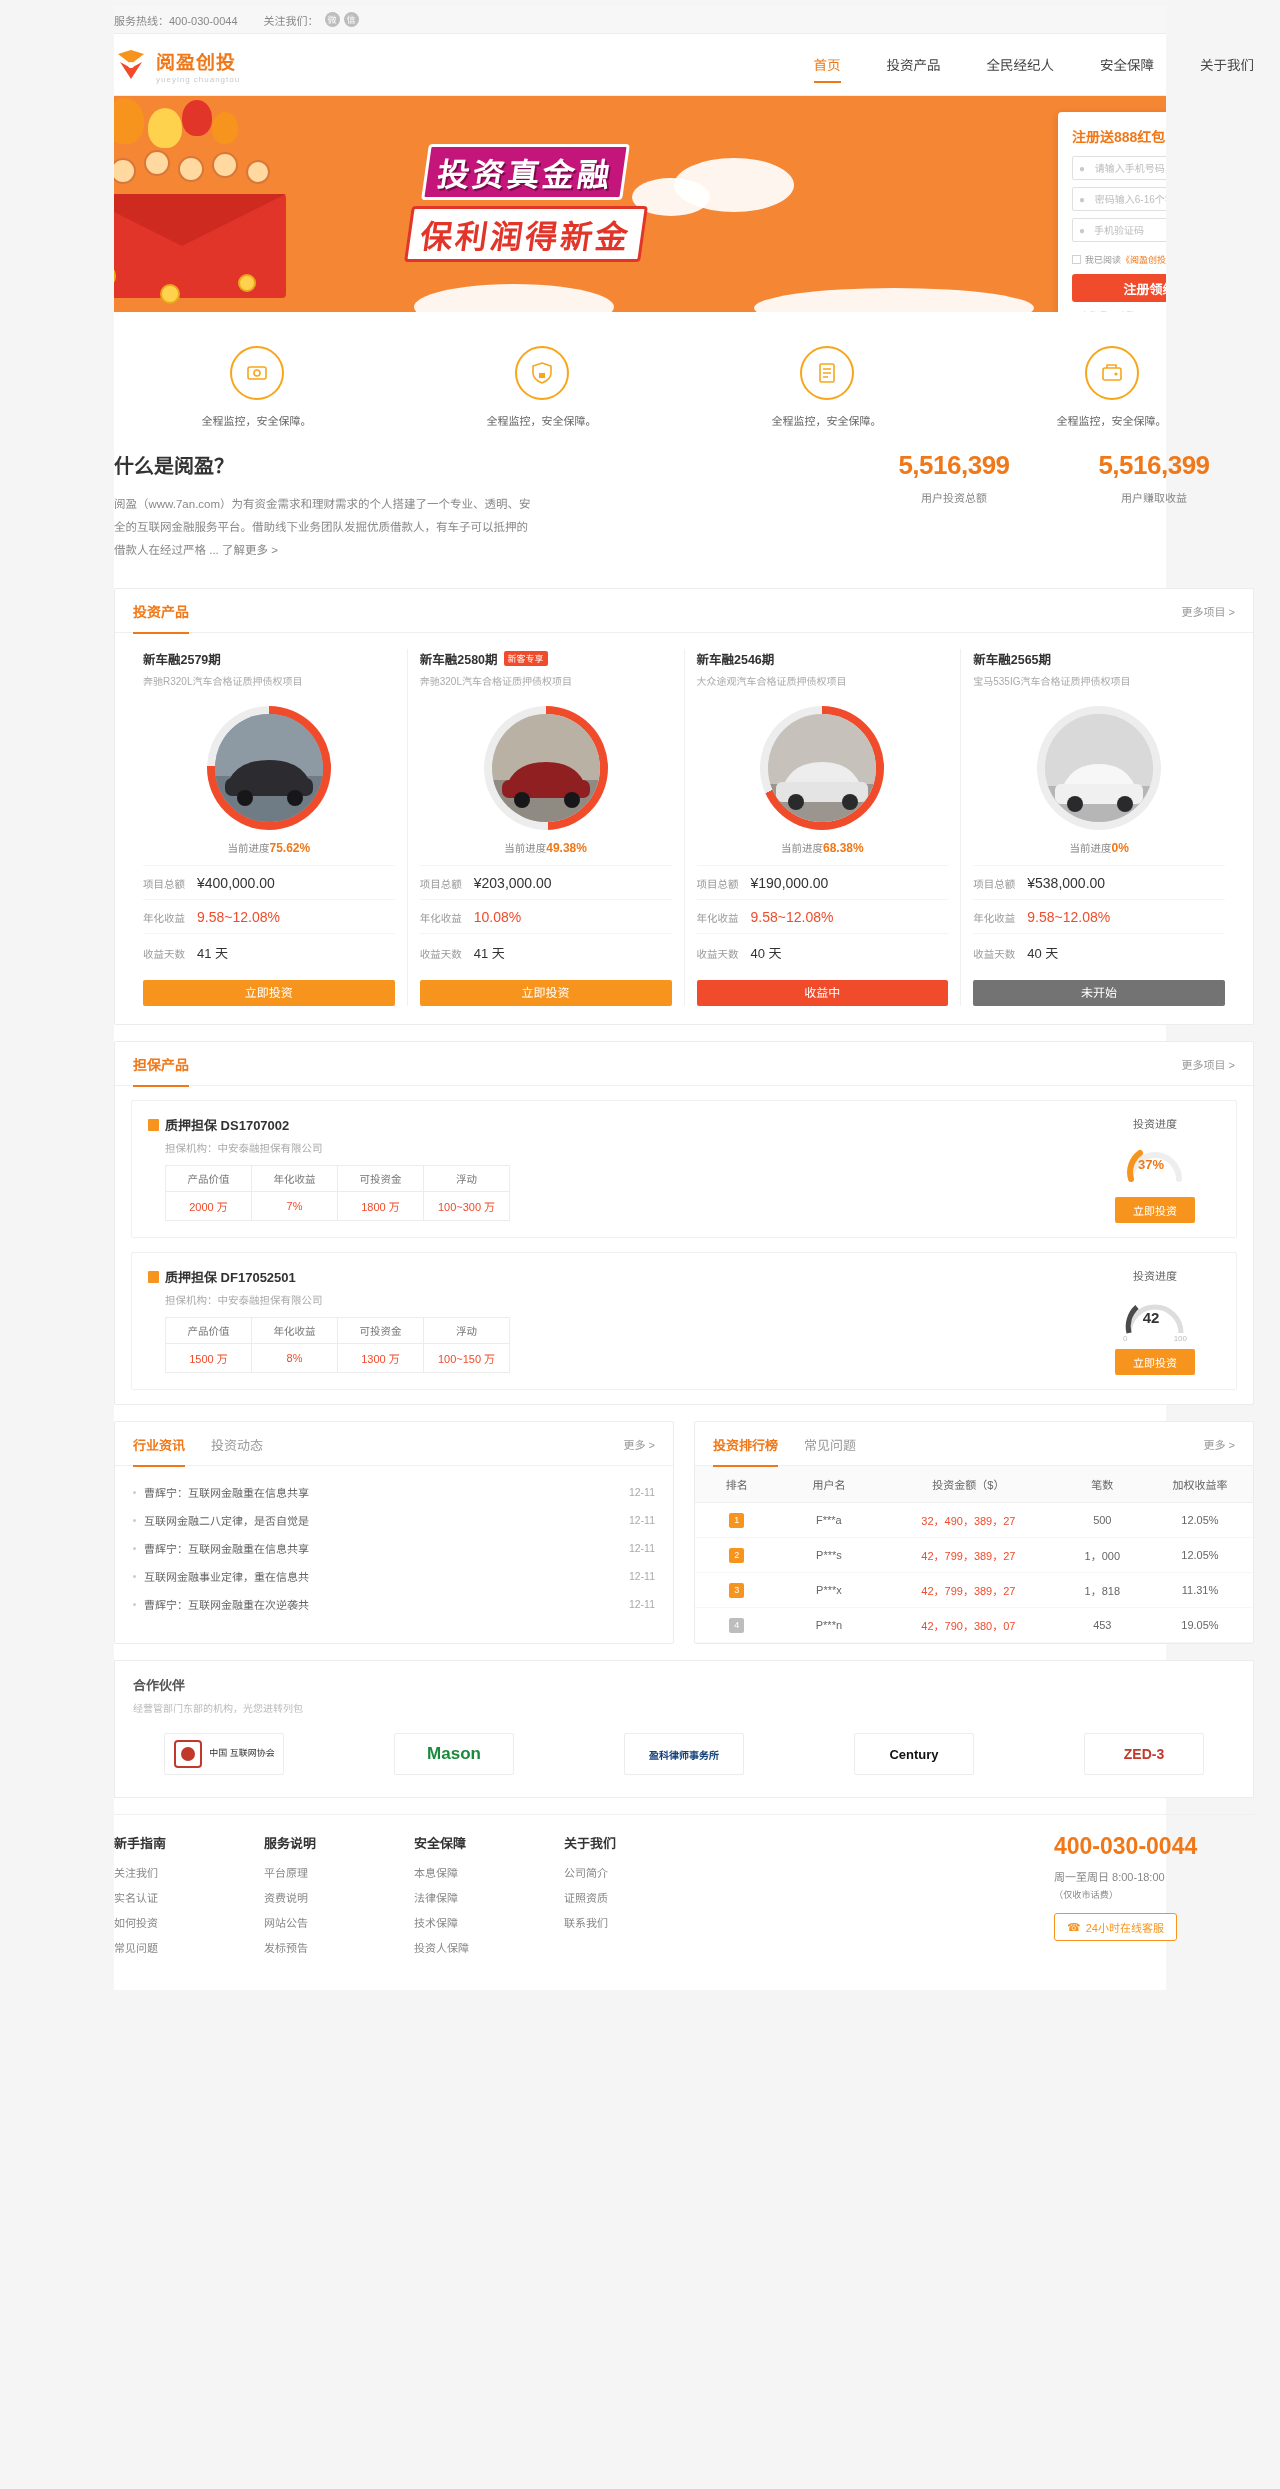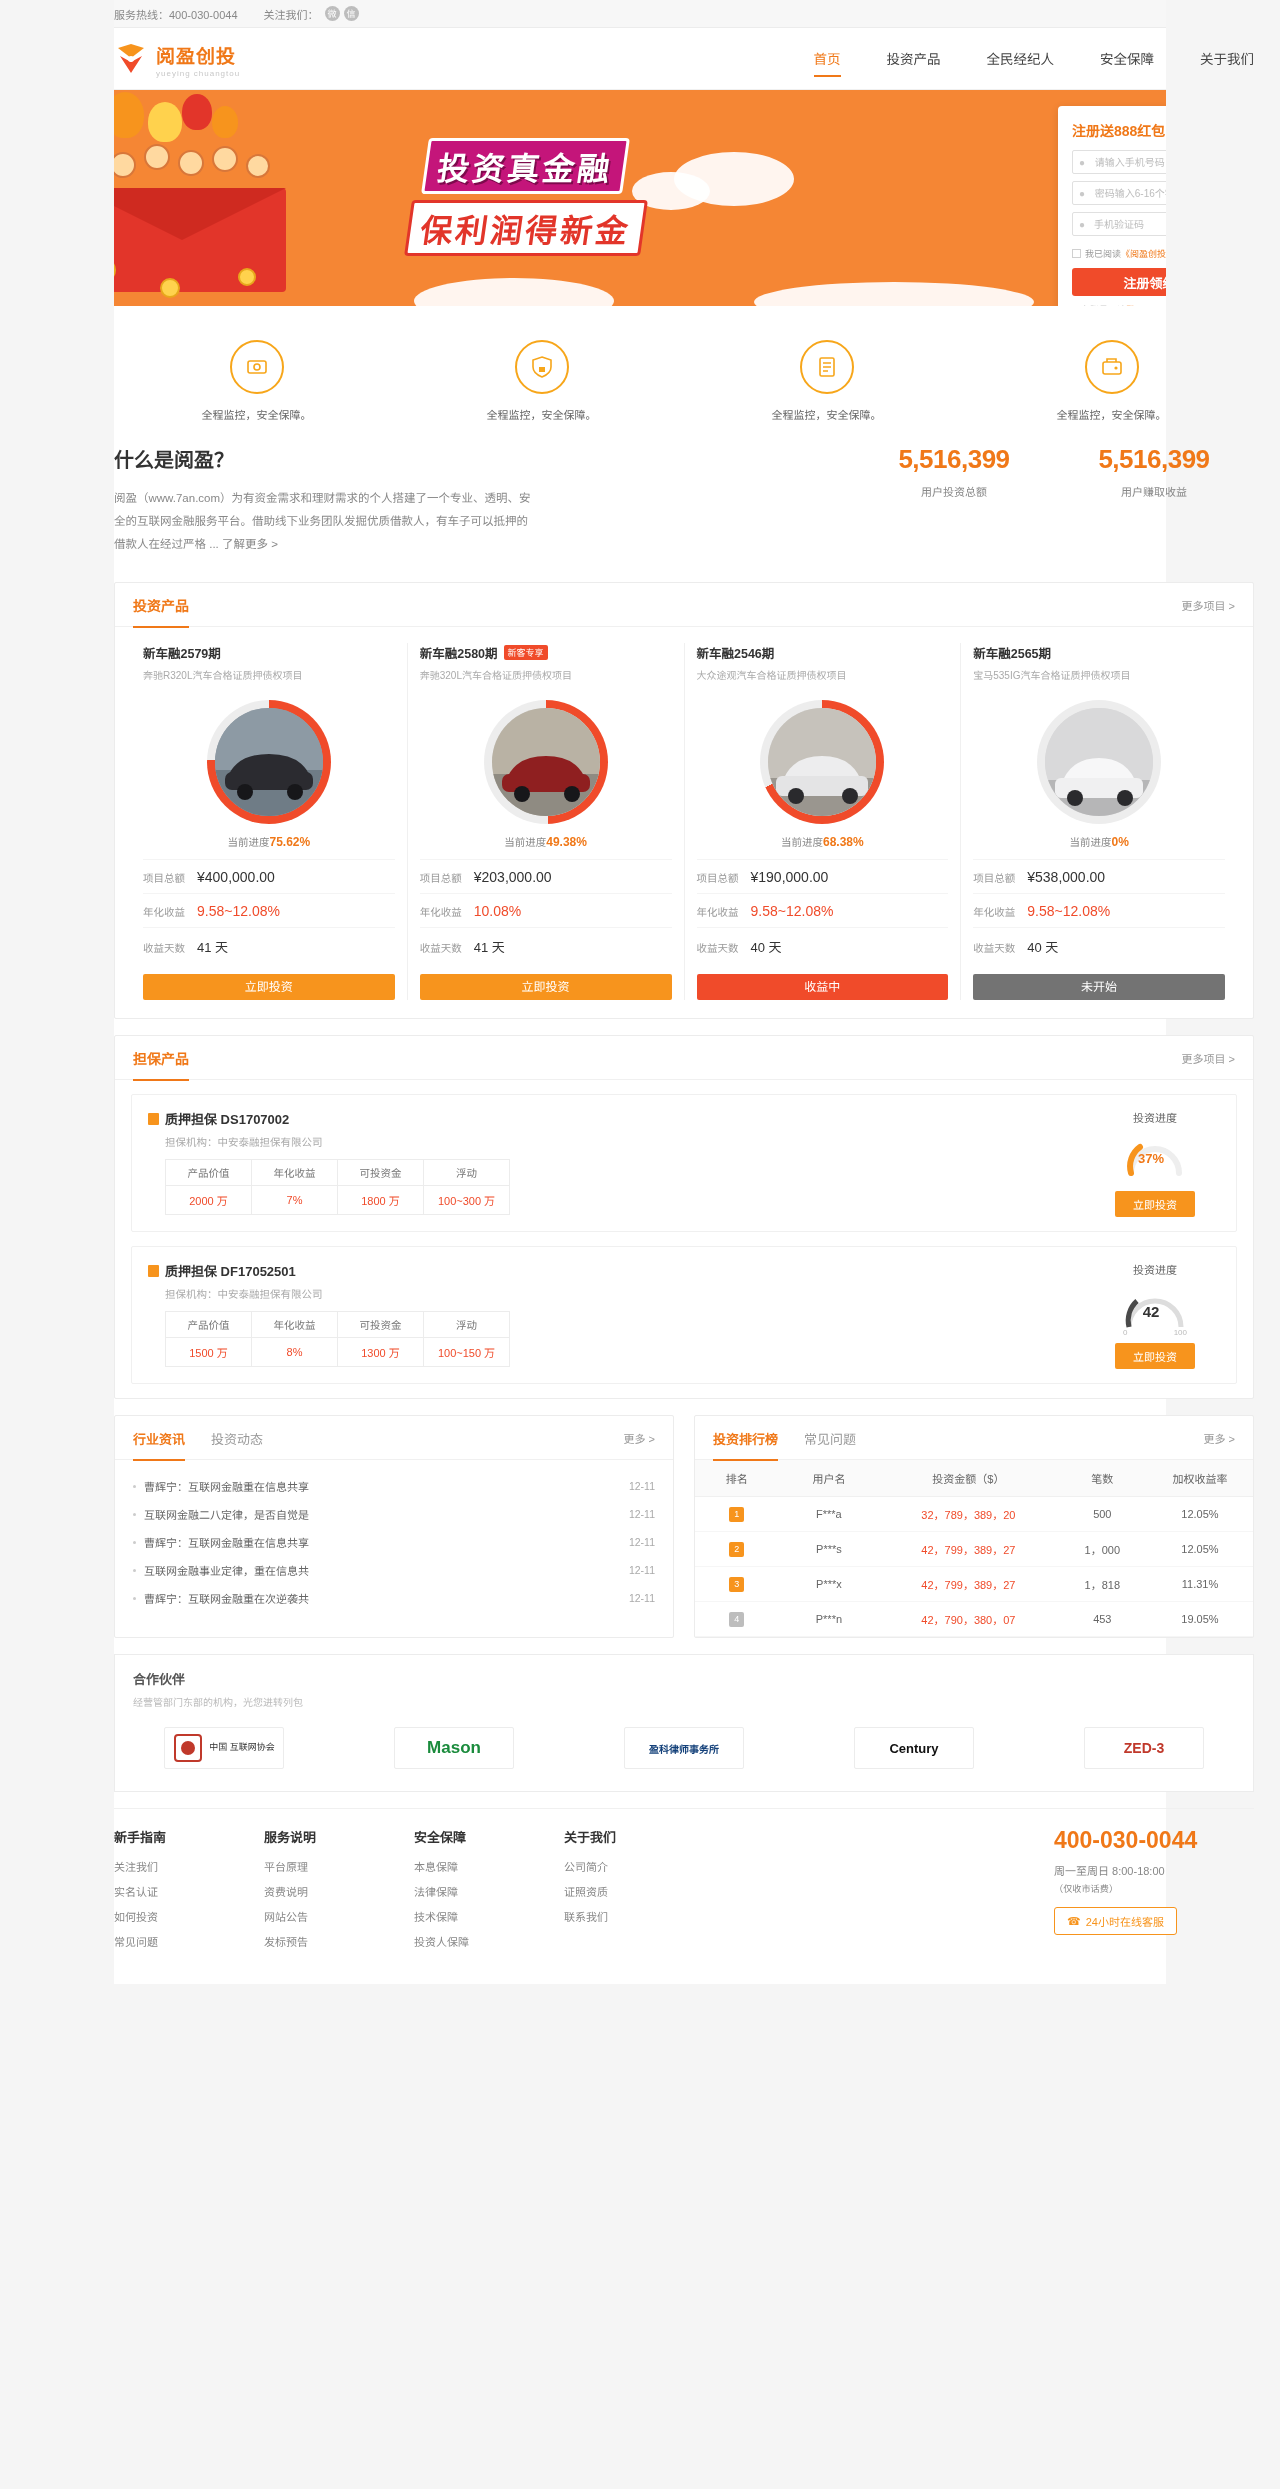--- a/index.html
+++ b/index.html
@@ -3,21 +3,21 @@
 <meta charset="utf-8">
 <style>
   * { box-sizing: border-box; margin: 0; padding: 0; }
   html, body {
     width: 1280px;
     font-family: "Liberation Sans", "DejaVu Sans", sans-serif;
     background: #f5f5f5;
     color: #333;
     -webkit-font-smoothing: antialiased;
   }
-  .page { width: 1052px; margin: 0 auto; background: #fff; }
+  .page { width: 1052px; margin: 6px auto; background: #fff; }
 
   
   .topbar {
     height: 28px; background: #f7f7f7; border-bottom: 1px solid #ececec;
     display: flex; align-items: center; font-size: 11px; color: #888;
   }
   .topbar .inner { width: 1140px; margin: 0 auto; display: flex; align-items: center; }
   .topbar .hotline { margin-right: 26px; }
   .topbar .follow { margin-right: 6px; }
   .social {
@@ -735,21 +735,21 @@
             <tr>
           <th style="width:15%">排名</th>
           <th style="width:18%">用户名</th>
           <th style="width:32%">投资金额（$）</th>
           <th style="width:16%">笔数</th>
           <th style="width:19%">加权收益率</th>
         </tr>
         <tr>
           <td><span class="rankno top">1</span></td>
           <td>F***a</td>
-          <td class="amt">32，789，389，20</td>
+          <td class="amt">32，490，389，27</td>
           <td>500</td>
           <td>12.05%</td>
         </tr>
         <tr>
           <td><span class="rankno top">2</span></td>
           <td>P***s</td>
           <td class="amt">42，799，389，27</td>
           <td>1，000</td>
           <td>12.05%</td>
         </tr>

